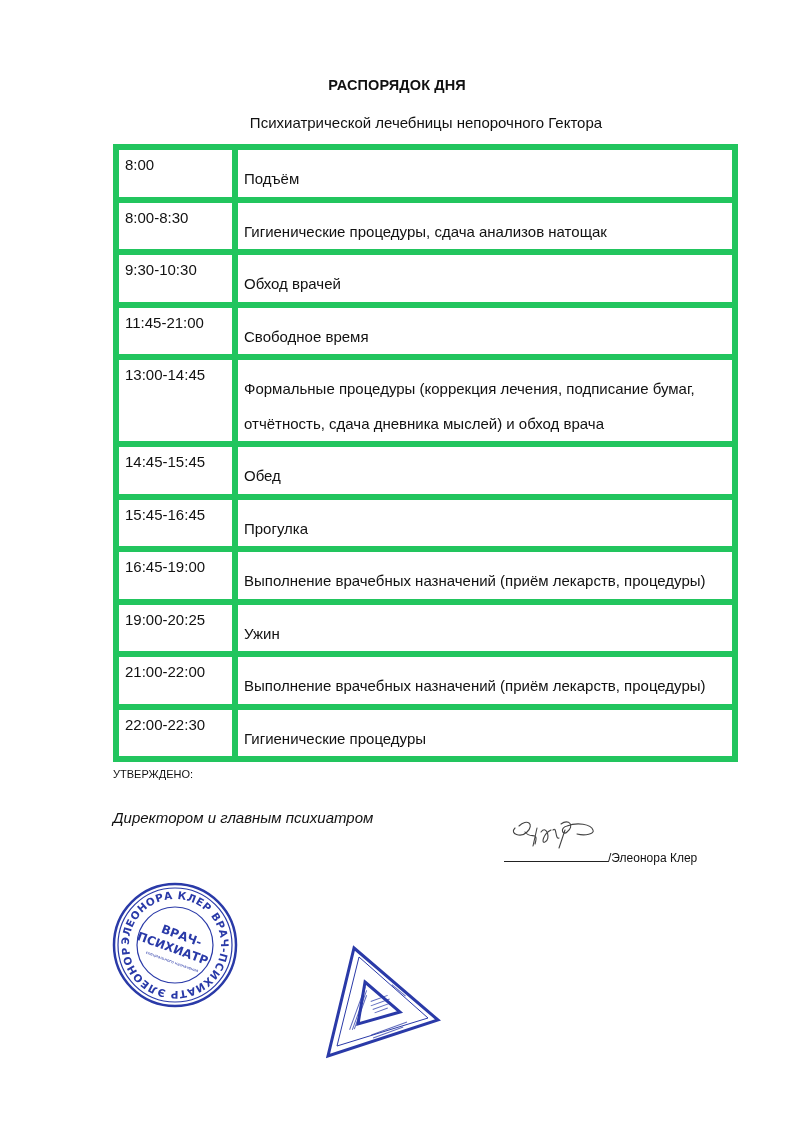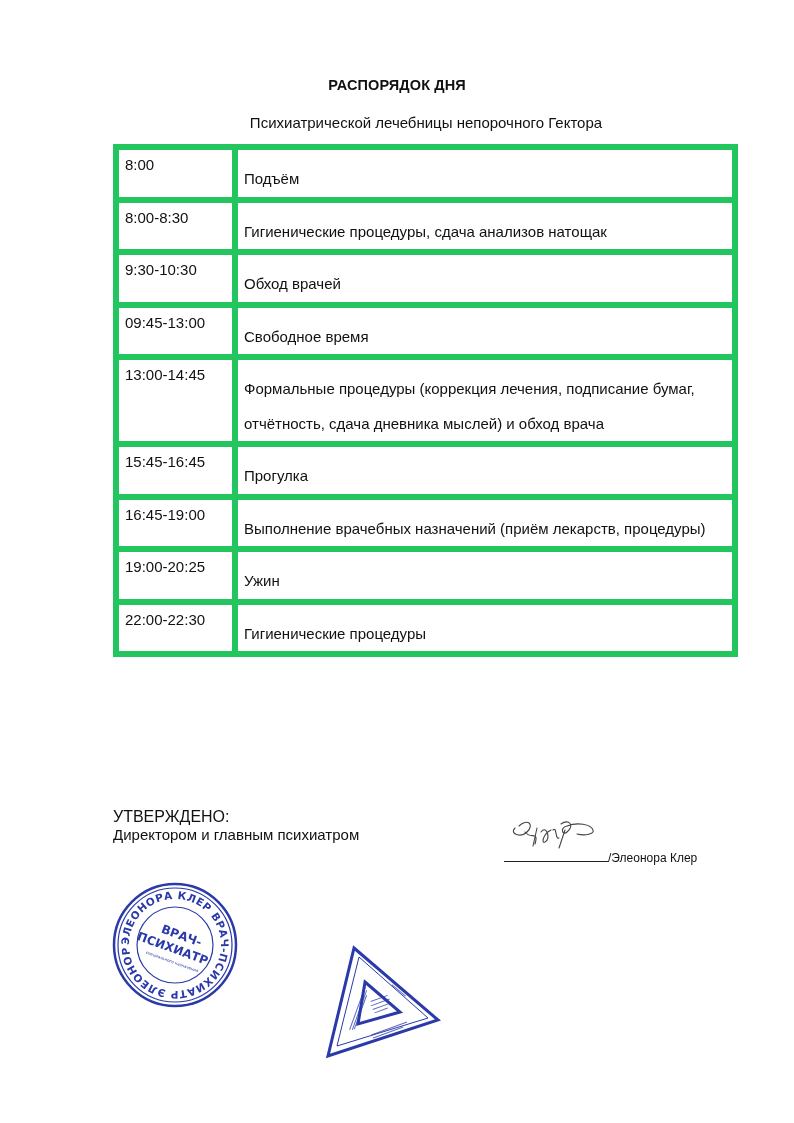--- a/index.html
+++ b/index.html
@@ -9,22 +9,22 @@
            font-weight: bold; font-size: 14.5px; letter-spacing: 0.1px; }
   .subtitle { position: absolute; left: 0; width: 852px; top: 114px; text-align: center;
               font-size: 15px; }
   table.schedule { position: absolute; left: 113px; top: 144px; width: 625px;
                    border-collapse: collapse; font-size: 15px; }
   table.schedule td { border: 6px solid #22c55e; vertical-align: top; padding: 4px 6px 0 6px;
                       line-height: 34px; }
   table.schedule td.time { width: 101px; line-height: 20px; padding-top: 5px; }
   table.schedule td.act { line-height: 34.5px; padding-top: 12px; }
   table.schedule tr { height: 34px; }
-  .approved { position: absolute; left: 113px; top: 808px; font-size: 16px; }
-  .director { position: absolute; left: 113px; top: 826px; font-size: 15px; }
+  .approved { position: absolute; left: 113px; top: 768px; font-size: 11px; }
+  .director { position: absolute; left: 113px; top: 809px; font-size: 15px; font-style: italic; }
   .sigline { position: absolute; left: 504px; top: 845px; font-size: 12px; }
   .sigline .line { display: inline-block; width: 104px; border-bottom: 1px solid #222;
                    height: 16px; vertical-align: baseline; }
   .signature { position: absolute; left: 505px; top: 818px; }
   .stamp-round { position: absolute; left: 110px; top: 880px; }
   .stamp-tri { position: absolute; left: 320px; top: 940px; }
 </style>
 </head>
 <body>
 
@@ -39,38 +39,46 @@
       </tr>
     <tr>
         <td class="time">8:00-8:30</td>
         <td class="act">Гигиенические процедуры, сдача анализов натощак</td>
       </tr>
     <tr>
         <td class="time">9:30-10:30</td>
         <td class="act">Обход врачей</td>
       </tr>
     <tr>
-        <td class="time">09:45-13:00</td>
+        <td class="time">11:45-21:00</td>
         <td class="act">Свободное время</td>
       </tr>
     <tr>
         <td class="time">13:00-14:45</td>
         <td class="act">Формальные процедуры (коррекция лечения, подписание бумаг, отчётность, сдача дневника мыслей) и обход врача</td>
+      </tr>
+    <tr>
+        <td class="time">14:45-15:45</td>
+        <td class="act">Обед</td>
       </tr>
     <tr>
         <td class="time">15:45-16:45</td>
         <td class="act">Прогулка</td>
       </tr>
     <tr>
         <td class="time">16:45-19:00</td>
         <td class="act">Выполнение врачебных назначений (приём лекарств, процедуры)</td>
       </tr>
     <tr>
         <td class="time">19:00-20:25</td>
         <td class="act">Ужин</td>
+      </tr>
+    <tr>
+        <td class="time">21:00-22:00</td>
+        <td class="act">Выполнение врачебных назначений (приём лекарств, процедуры)</td>
       </tr>
     <tr>
         <td class="time">22:00-22:30</td>
         <td class="act">Гигиенические процедуры</td>
       </tr>
   </tbody>
 </table>
 
 <div class="approved">УТВЕРЖДЕНО:</div>
 <div class="director">Директором и главным психиатром</div>

